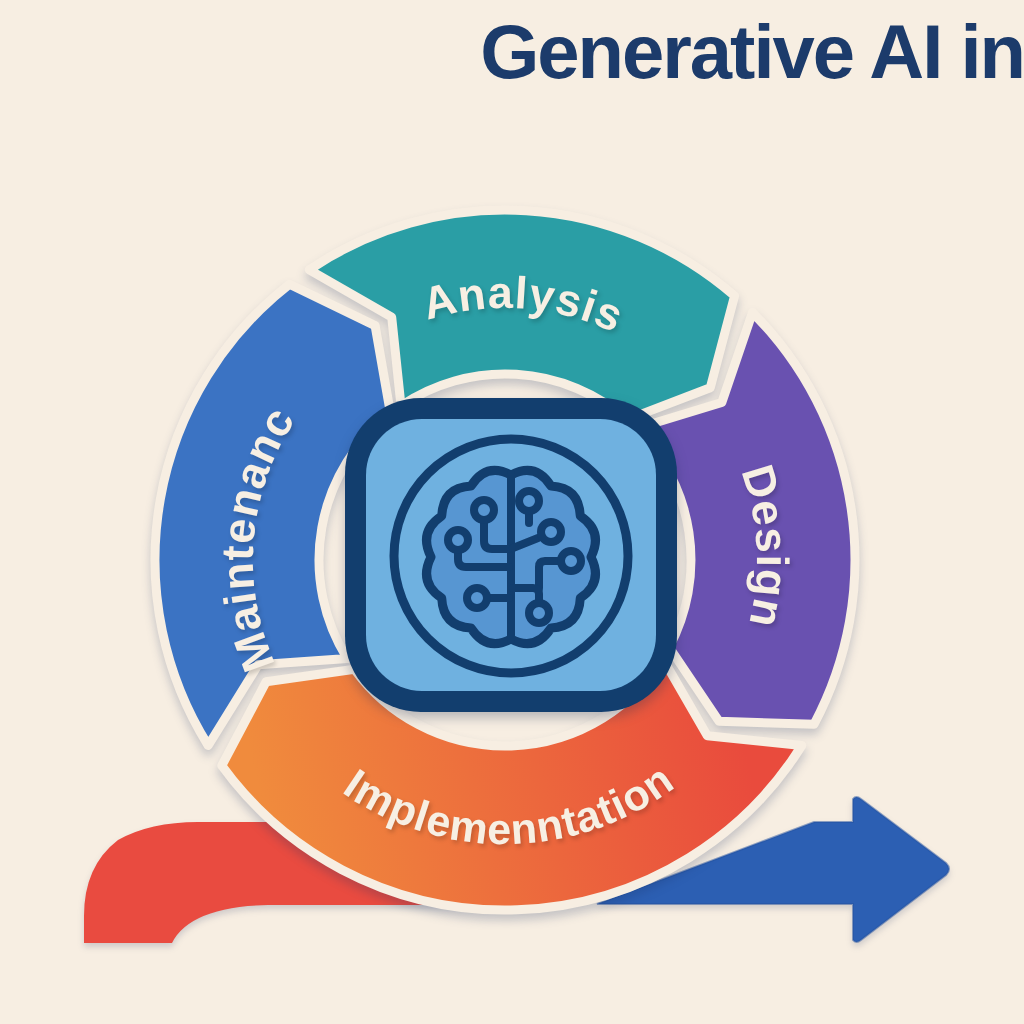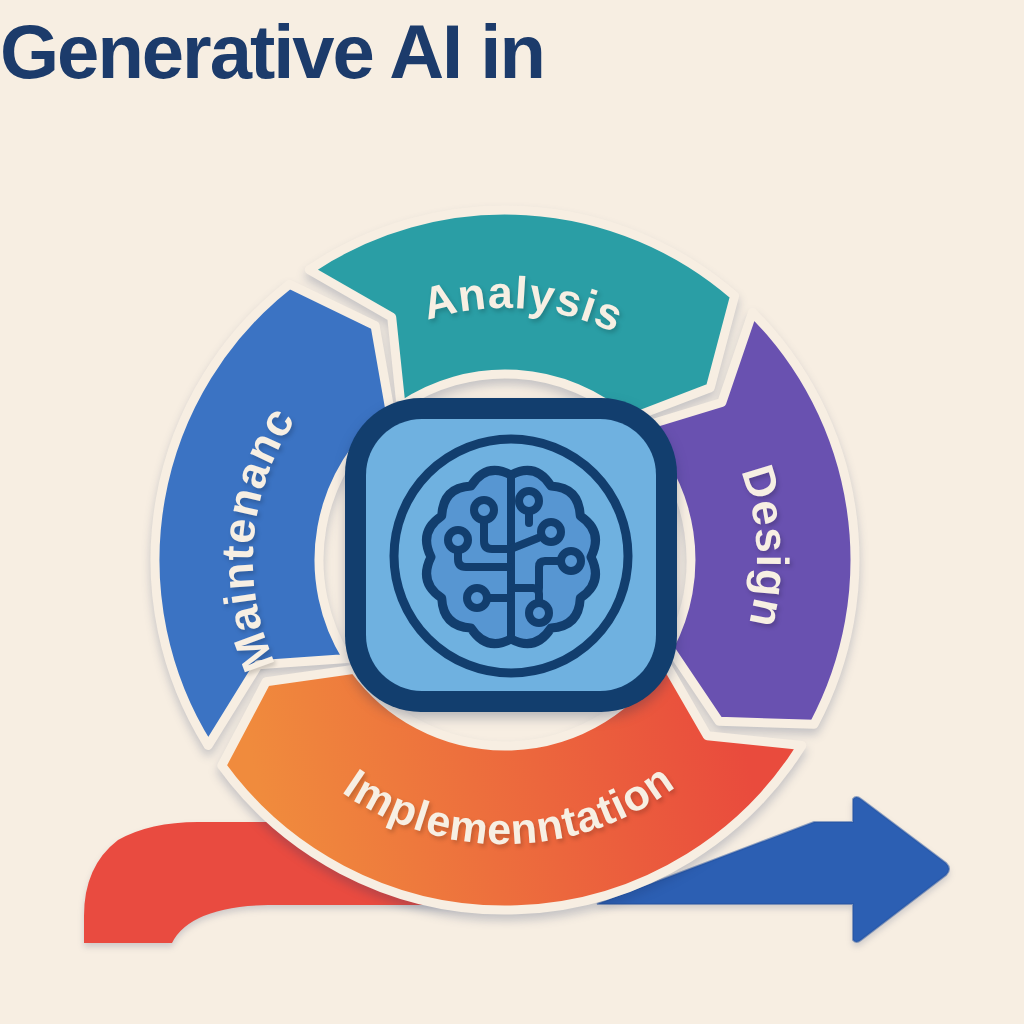--- a/index.html
+++ b/index.html
@@ -5,21 +5,21 @@
   html,body{margin:0;padding:0;}
   .stage{
     position:relative;
     width:1024px;height:1024px;
     background:var(--bg,#F7EEE2);
     overflow:hidden;
     font-family:"Liberation Sans", sans-serif;
   }
   .title{
     position:absolute;top:12px;left:0;width:100%;
-    text-align:left;
+    text-align:right;
     font-weight:700;
     font-size:76px;
     line-height:80px;
     letter-spacing:-2px;
     color:var(--title,#1C3B6B);
   }
   svg.diagram{position:absolute;left:0;top:0;}
   .ring-group{filter:drop-shadow(0 6px 5px rgba(25,45,95,.22));}
   .arrow-group{filter:drop-shadow(0 4px 3px rgba(25,45,95,.18));}
   .icon-group{filter:drop-shadow(0 6px 6px rgba(20,40,80,.28));}

